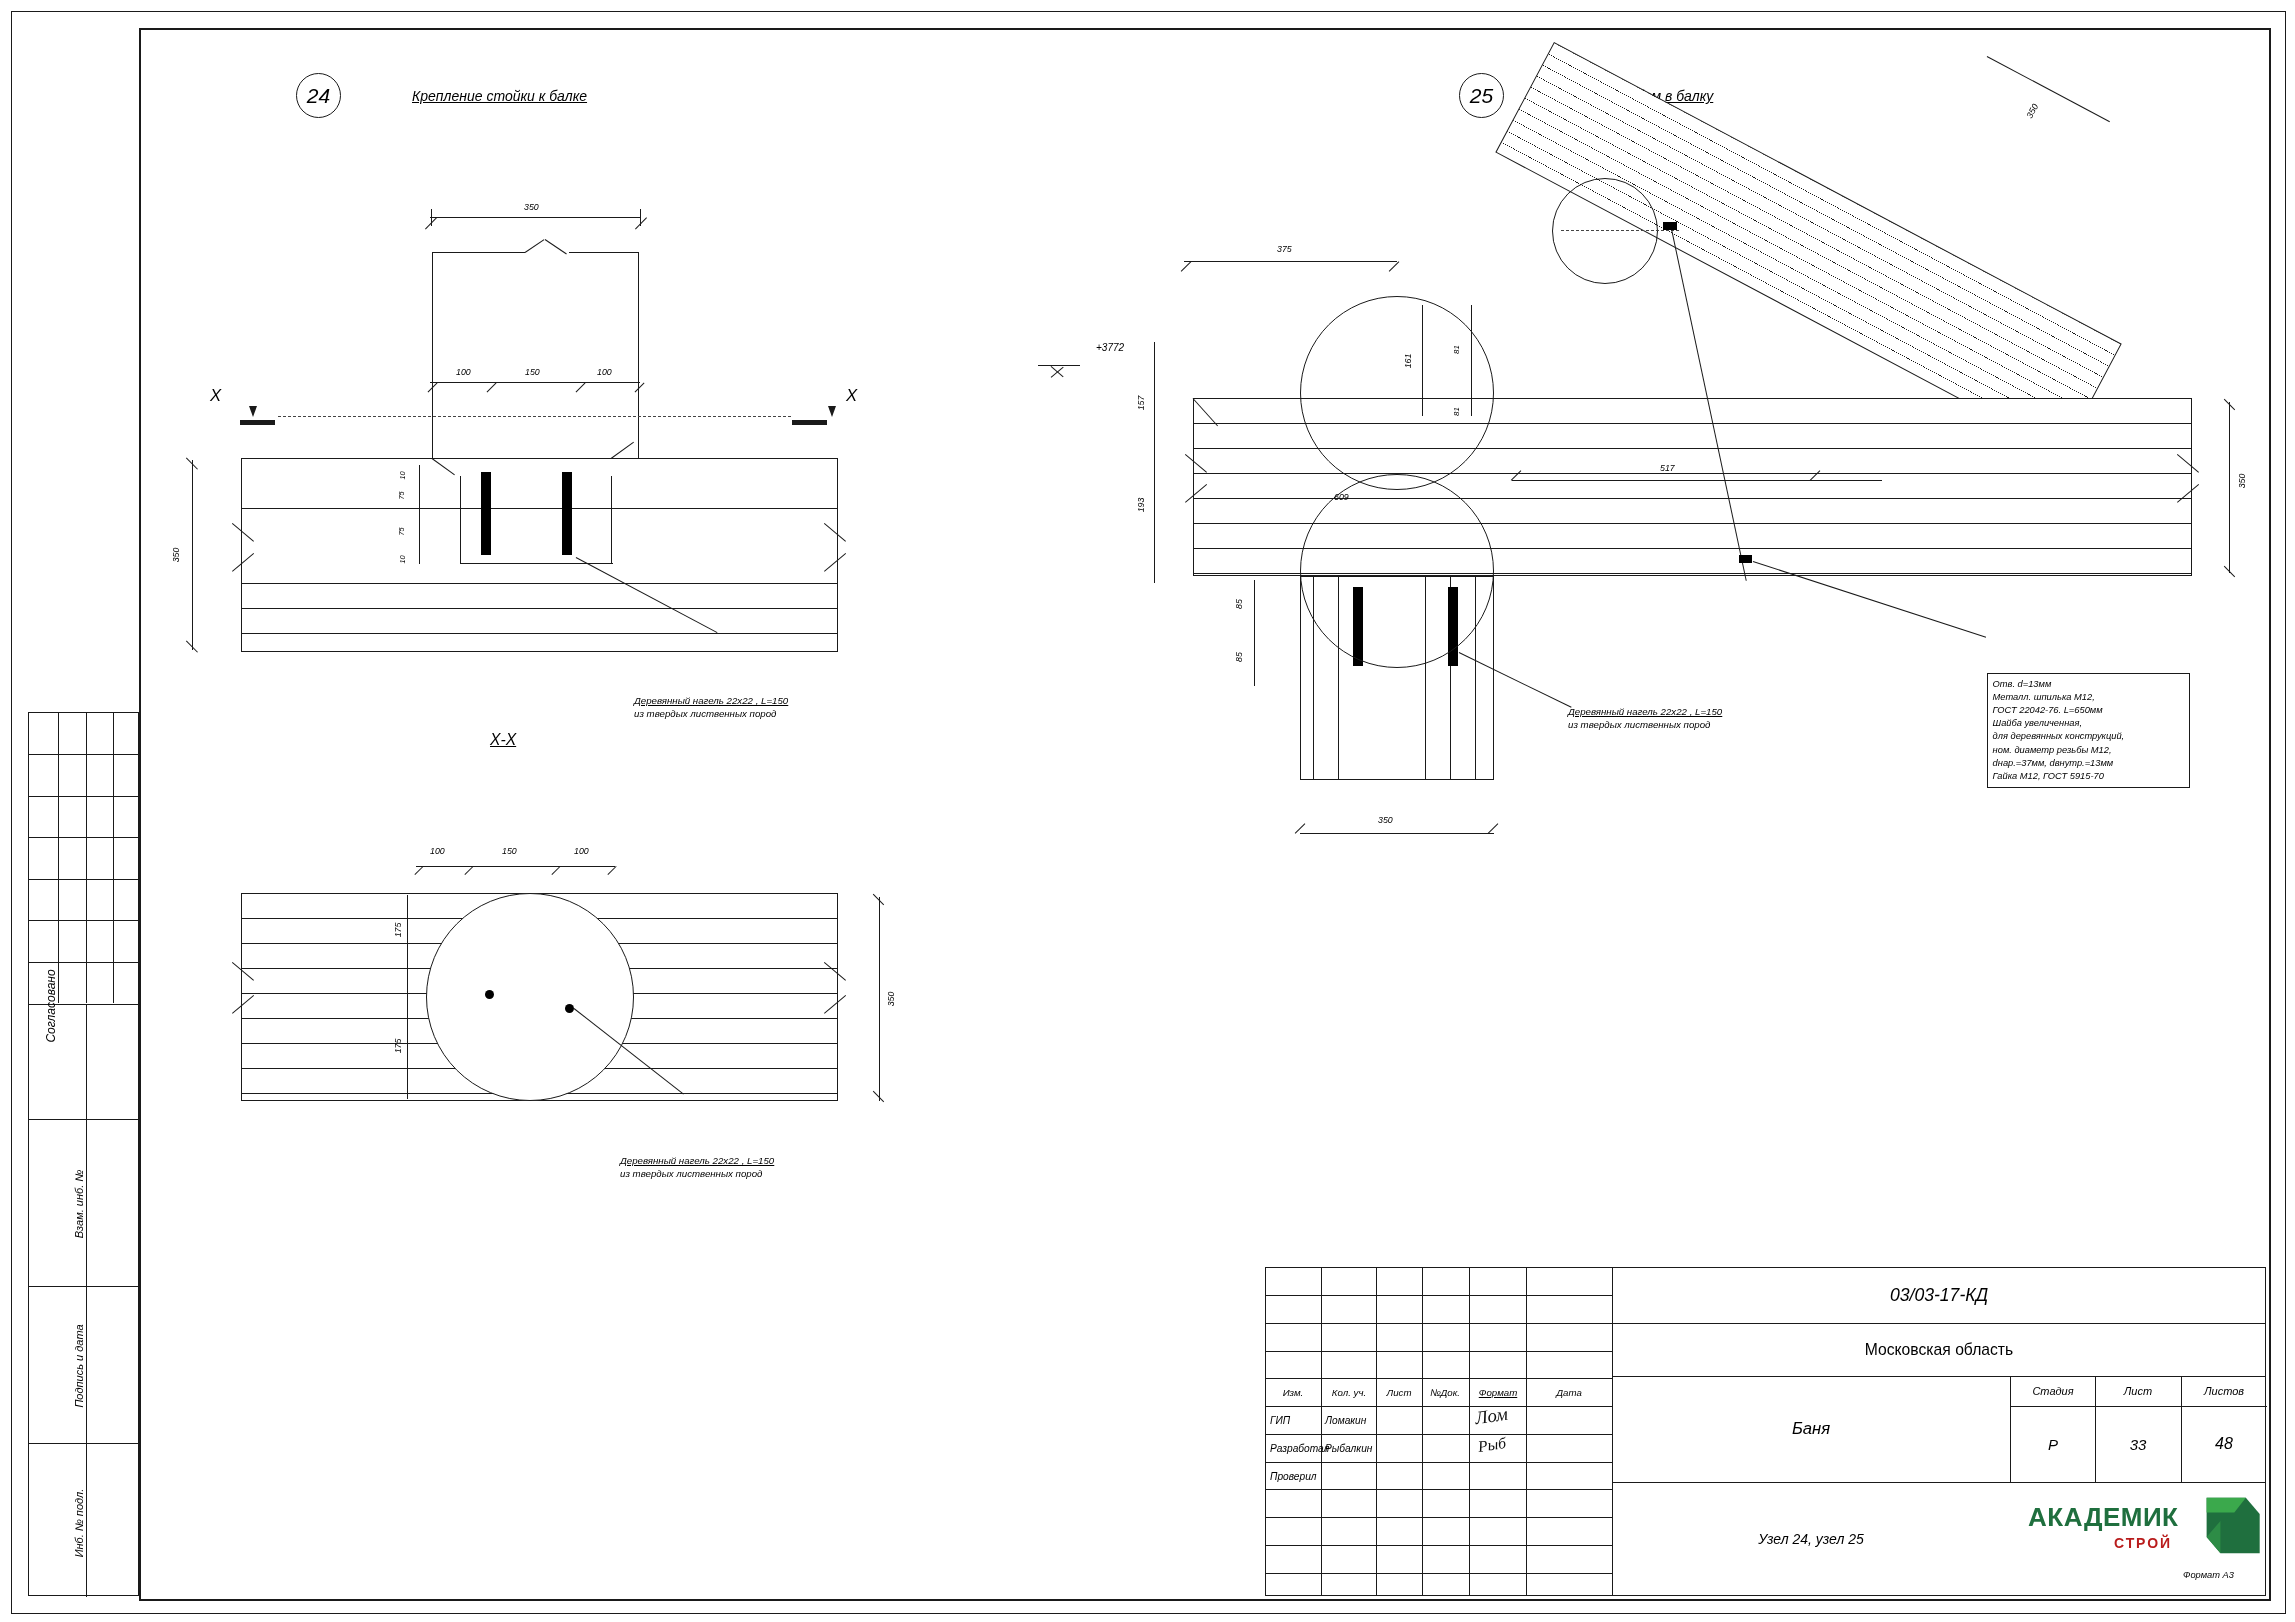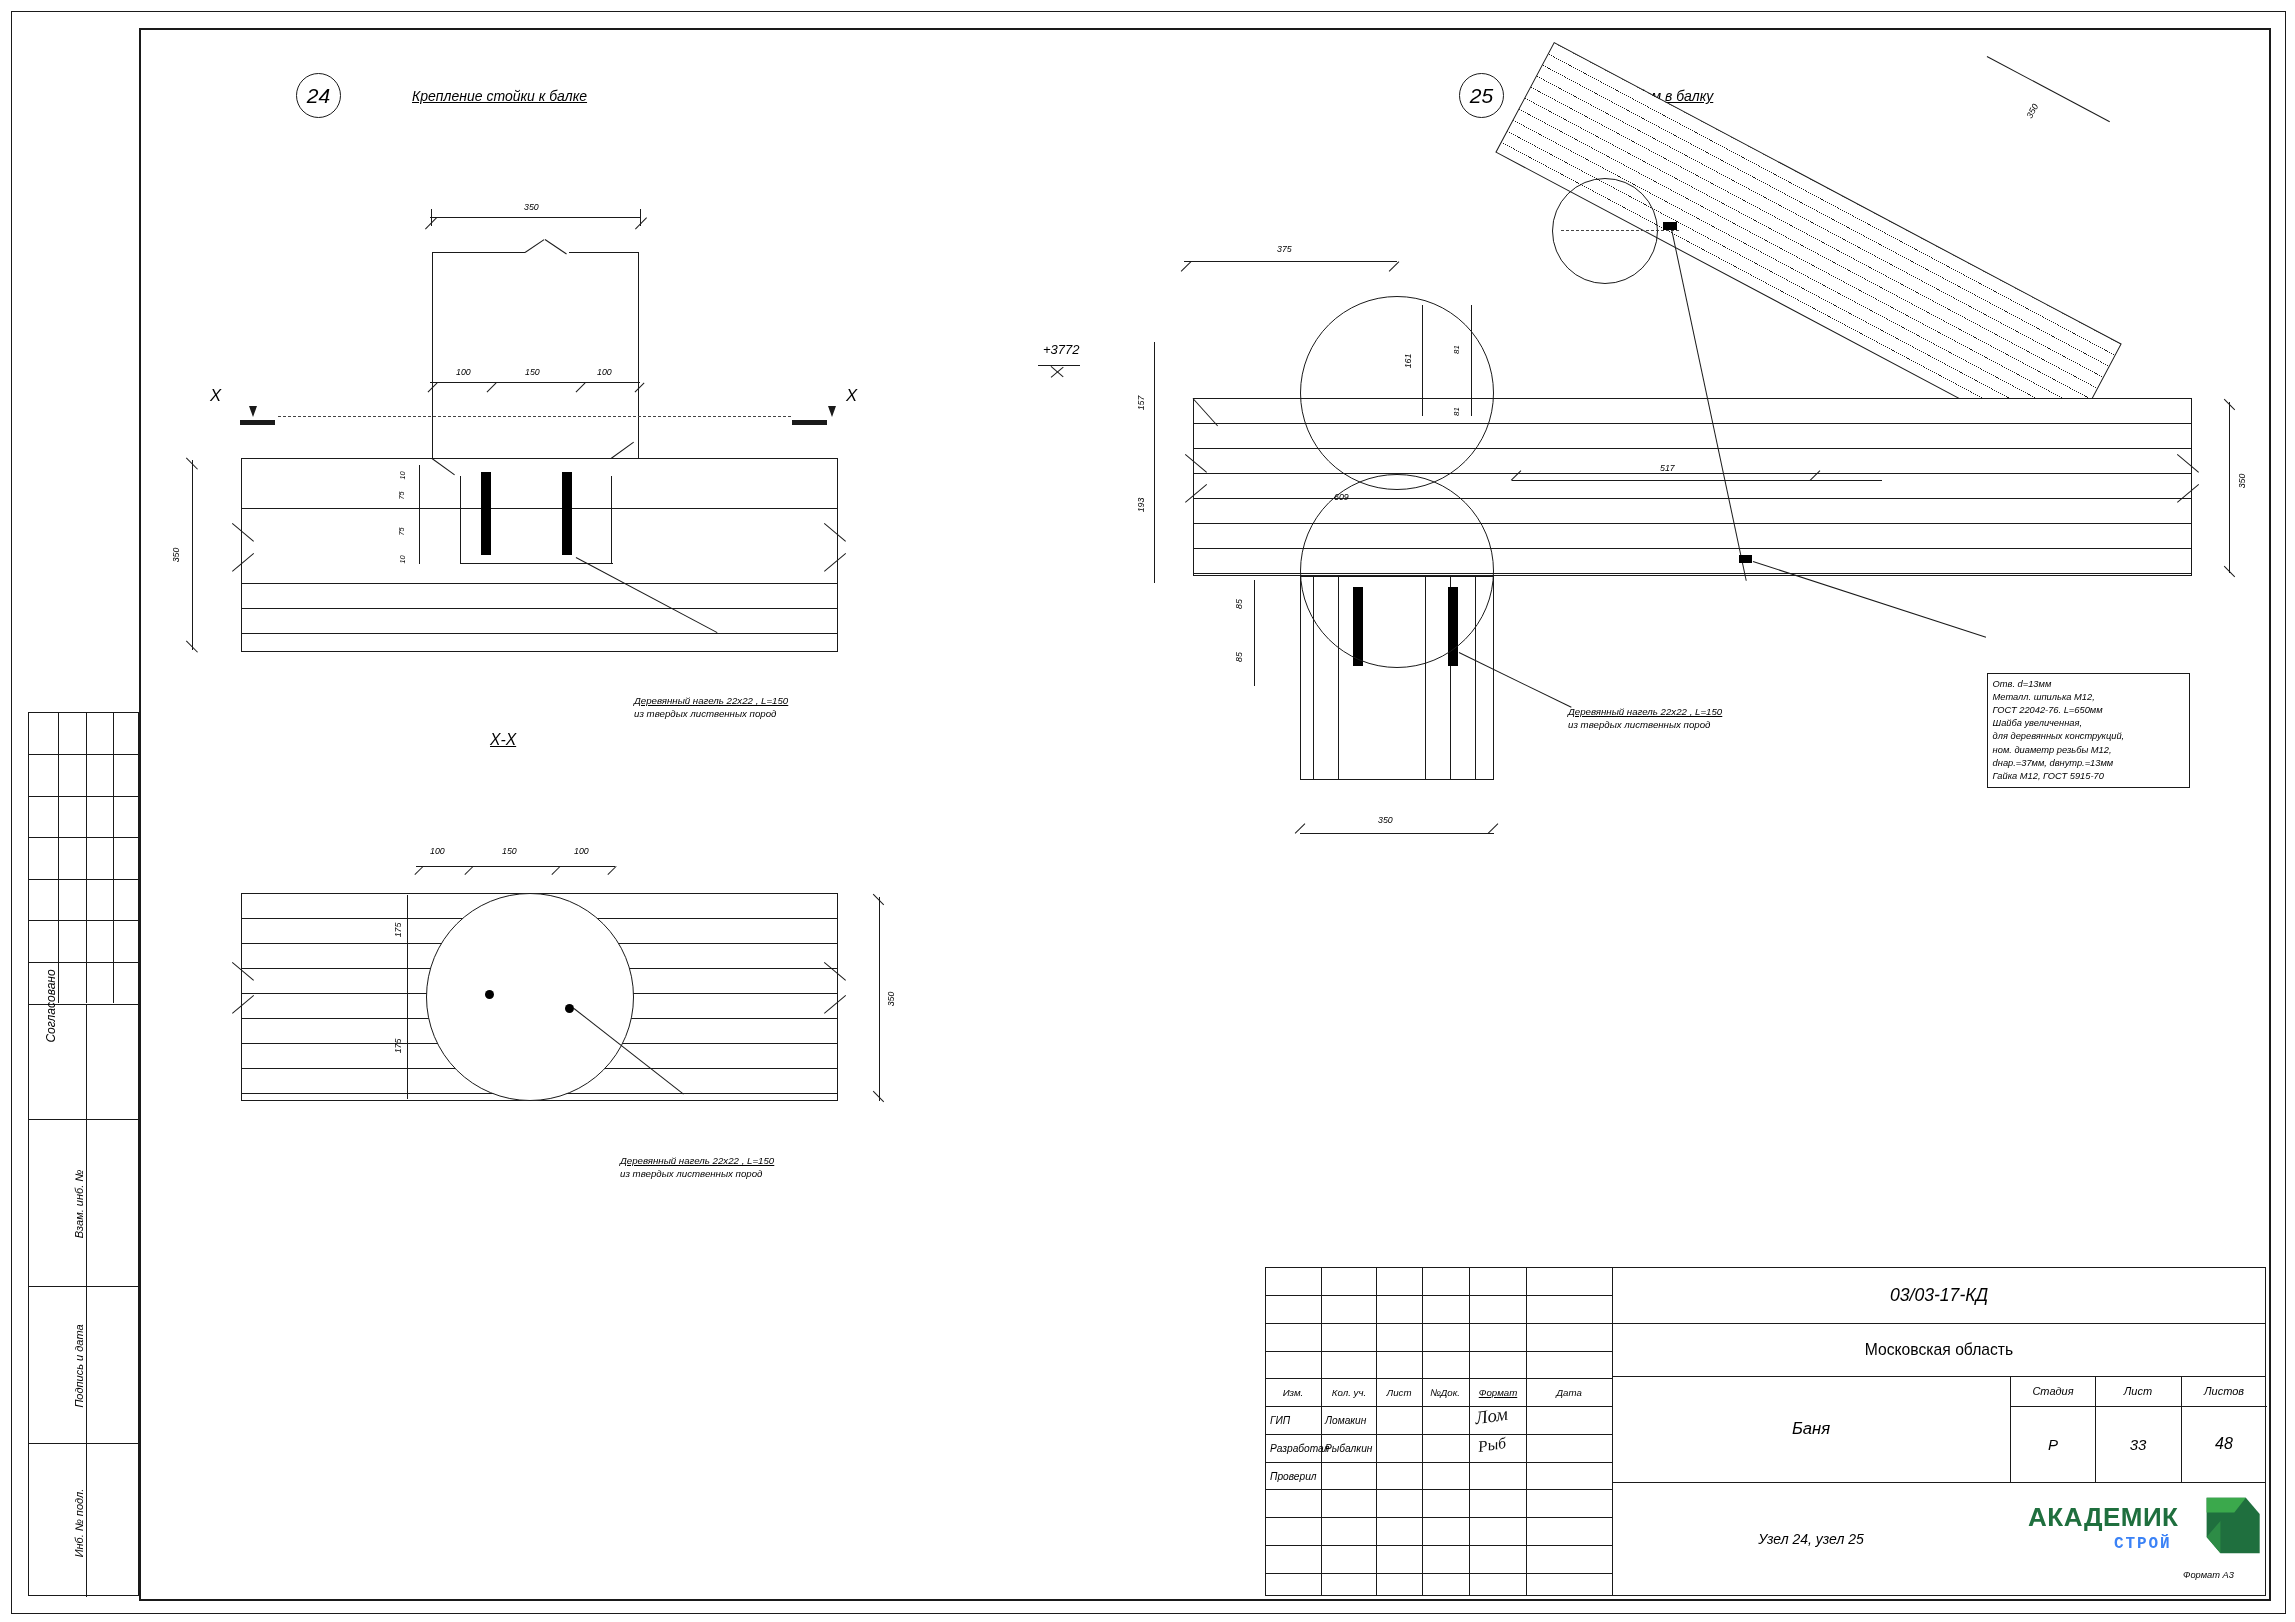--- a/index.html
+++ b/index.html
@@ -222,21 +222,21 @@
 
     <div class="circle-o" style="left:1300px;top:296px;width:194px;height:194px;"></div>
     <div class="circle-o" style="left:1300px;top:474px;width:194px;height:194px;"></div>
     <div class="circle-o" style="left:1552px;top:178px;width:106px;height:106px;"></div>
     <div class="dash" style="left:1561px;top:230px;width:118px;"></div>
 
     <div class="ln" style="left:1671px;top:227px;width:361px;height:1.4px;transform:rotate(78deg);transform-origin:left center;"></div>
     <div class="nagel" style="left:1663px;top:222px;width:14px;height:8.3px;"></div>
     <div class="nagel" style="left:1739px;top:555px;width:13px;height:8.3px;"></div>
 
-    <div class="dim" style="left:1043px;top:342px;font-size:13px;">+3772</div>
+    <div class="dim" style="left:1096px;top:342px;font-size:10px;">+3772</div>
     <div class="ln hz" style="left:1038px;top:365px;width:42px;"></div>
     <div class="ln" style="left:1051px;top:366px;width:15.7px;height:0.9px;transform:rotate(40deg);transform-origin:left center;"></div>
     <div class="ln" style="left:1051px;top:377px;width:15.7px;height:0.9px;transform:rotate(-40deg);transform-origin:left center;"></div>
 
     <div class="ln hz" style="left:1184px;top:261px;width:213px;"></div>
     <div class="ln" style="left:1179px;top:266px;width:14px;height:0.9px;transform:rotate(-45deg);"></div>
     <div class="ln" style="left:1387px;top:266px;width:14px;height:0.9px;transform:rotate(-45deg);"></div>
     <div class="dim" style="left:1277px;top:244px;">375</div>
 
     <div class="ln vt" style="left:1422px;top:305px;height:111px;"></div>
@@ -341,21 +341,21 @@
 
     <div class="tbtxt" style="left:2010px;top:1376px;width:86px;height:30px;font-size:11px;">Стадия</div>
     <div class="tbtxt" style="left:2095px;top:1376px;width:86px;height:30px;font-size:11px;">Лист</div>
     <div class="tbtxt" style="left:2181px;top:1376px;width:86px;height:30px;font-size:11px;">Листов</div>
     <div class="tbtxt" style="left:2010px;top:1406px;width:86px;height:76px;font-size:15px;">Р</div>
     <div class="tbtxt" style="left:2095px;top:1406px;width:86px;height:76px;font-size:15px;">33</div>
     <div class="tbtxt" style="left:2181px;top:1406px;width:86px;height:76px;font-size:16px;">48</div>
 
     <div>
       <div class="logo-text" style="left:2028px;top:1502px;font-size:26px;color:#1f6f3e;">АКАДЕМИК</div>
-      <div class="logo-text" style="left:2114px;top:1535px;font-size:16px;color:#3b82f6;letter-spacing:1.9px;font-family:Liberation Mono, monospace;">СТРОЙ</div>
+      <div class="logo-text" style="left:2114px;top:1535px;font-size:14px;color:#b91c1c;letter-spacing:1.9px;">СТРОЙ</div>
       <svg style="position:absolute;left:2202px;top:1493px;" width="60" height="65" viewBox="0 0 130 140">
         <path d="M10 10 H95 L125 45 V130 H40 L10 95 Z" fill="#1f6f3e"></path>
         <path d="M10 10 H95 L70 42 H10 Z" fill="#3ba94c"></path>
         <path d="M40 130 V60 L10 95 Z" fill="#2d8c46"></path>
       </svg>
     </div>
 
     <div class="fmt" style="left:2183px;top:1570px;">Формат А3</div>
   </div>
 </div>

